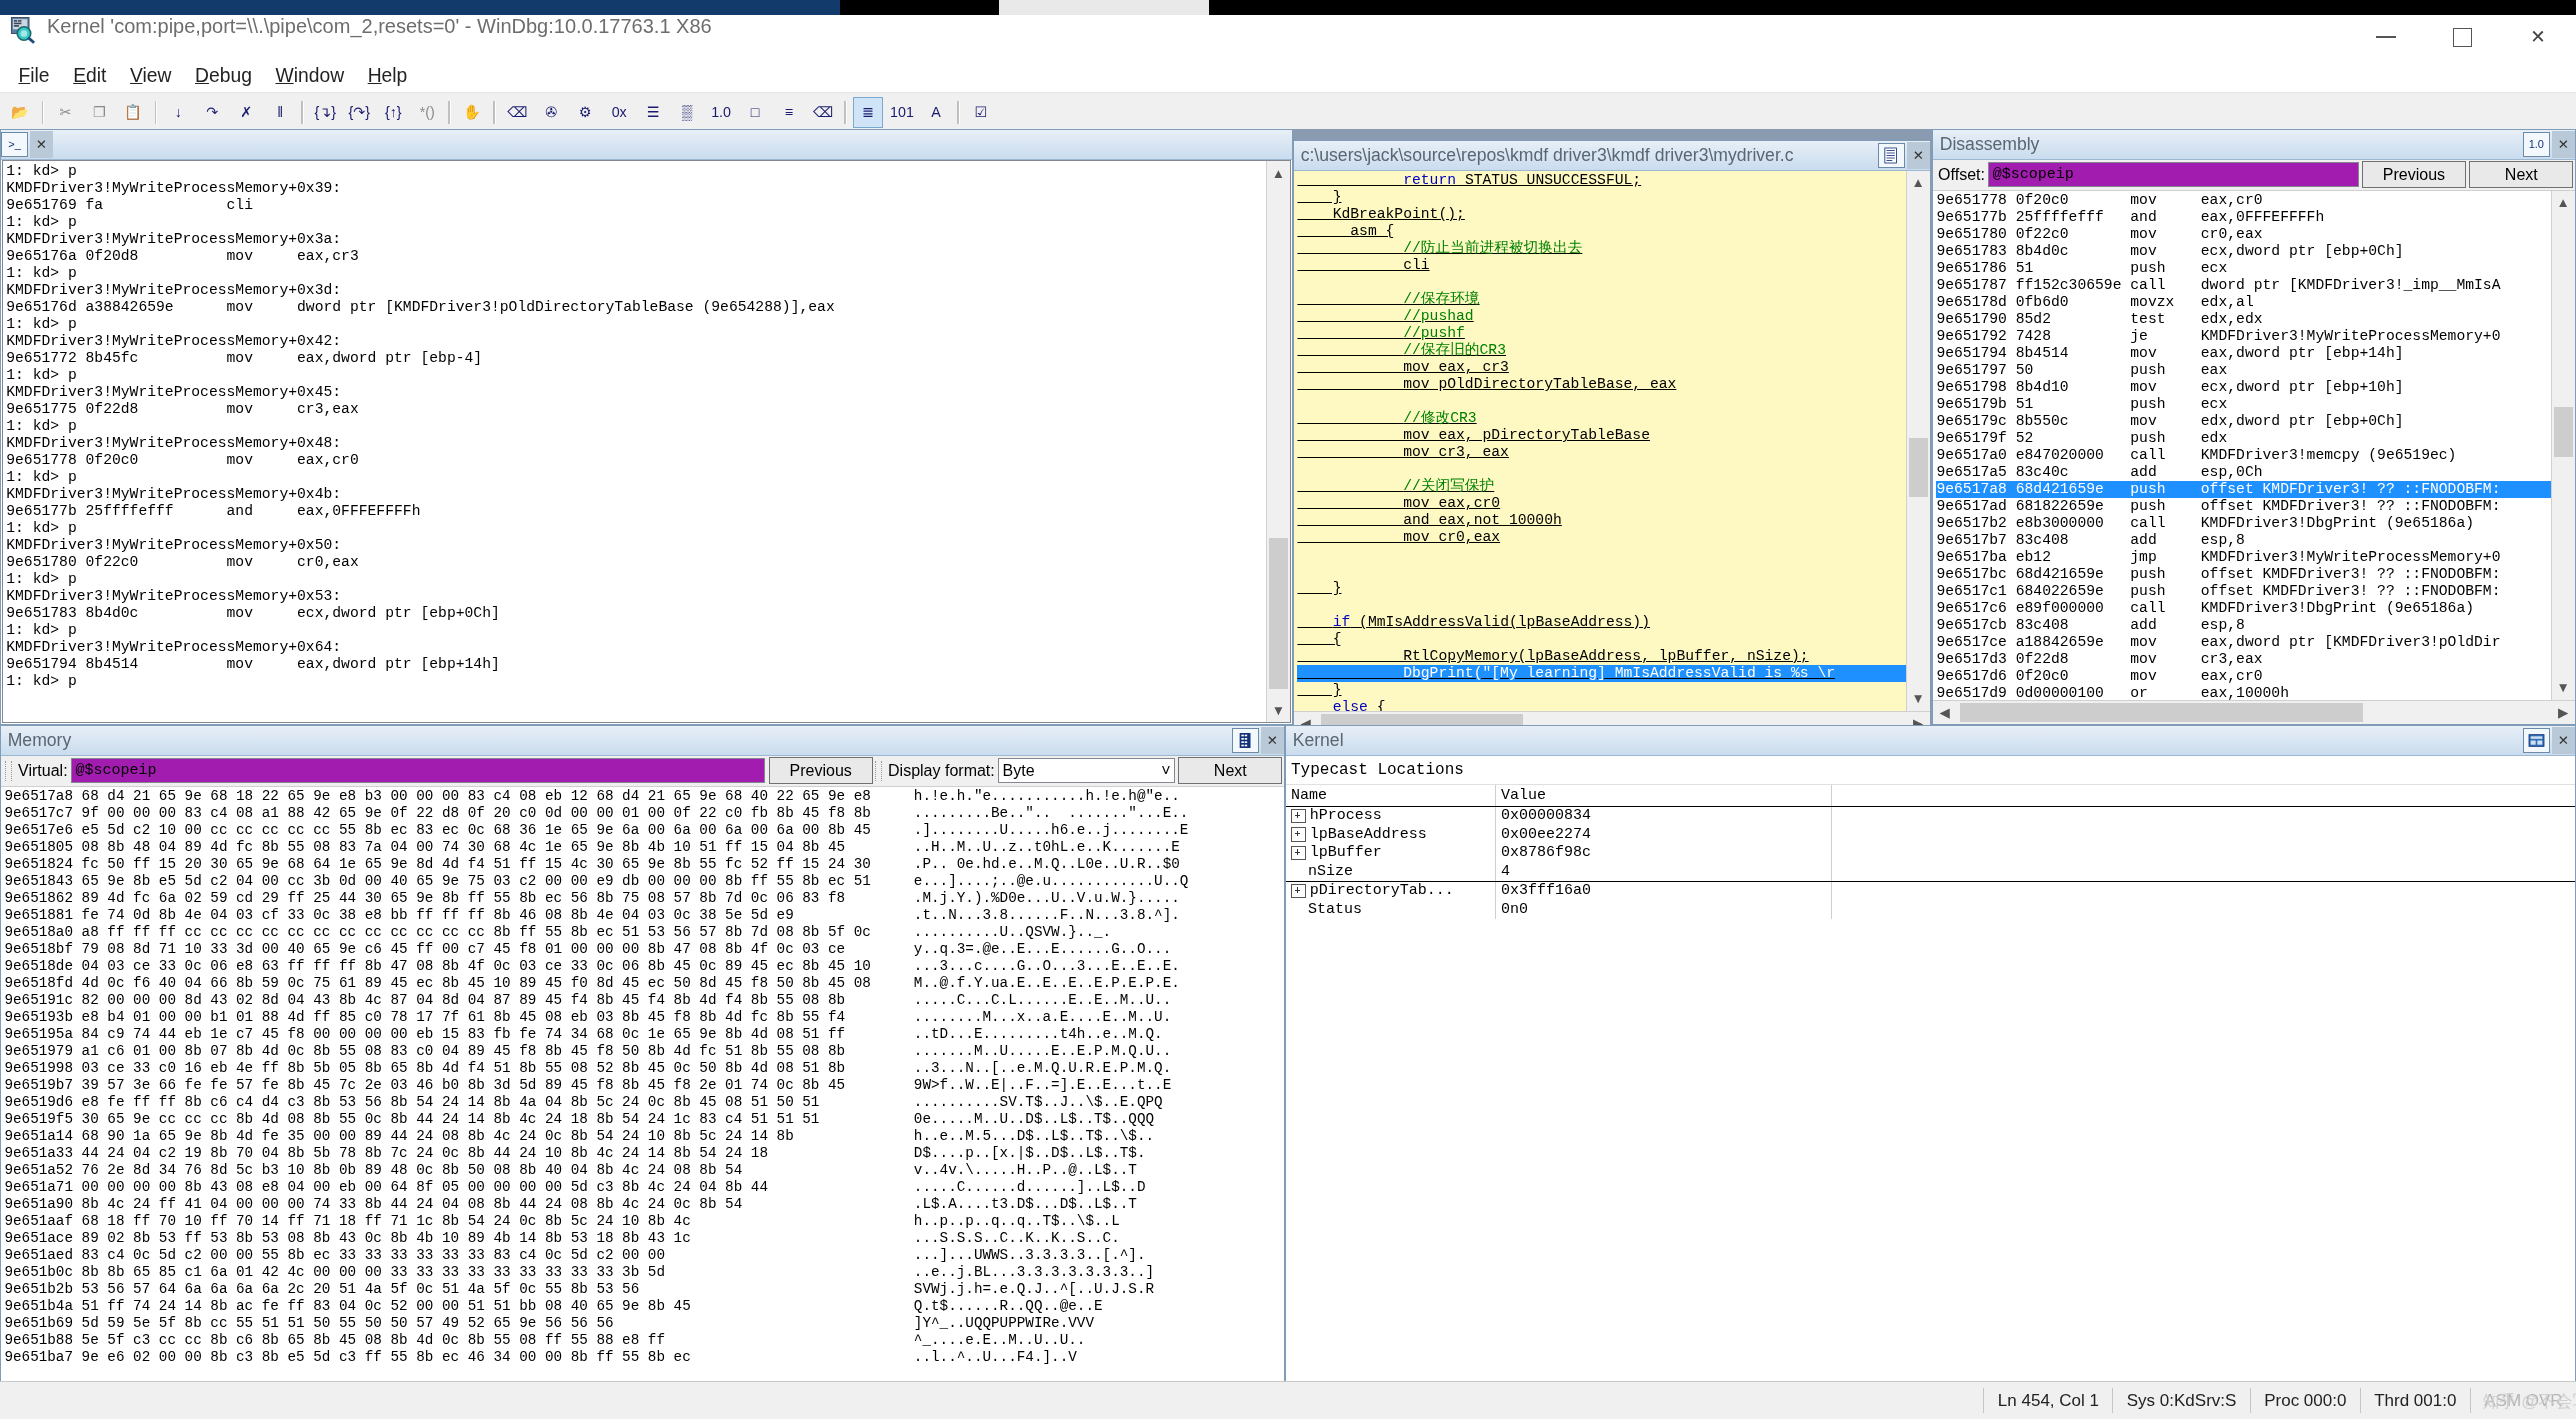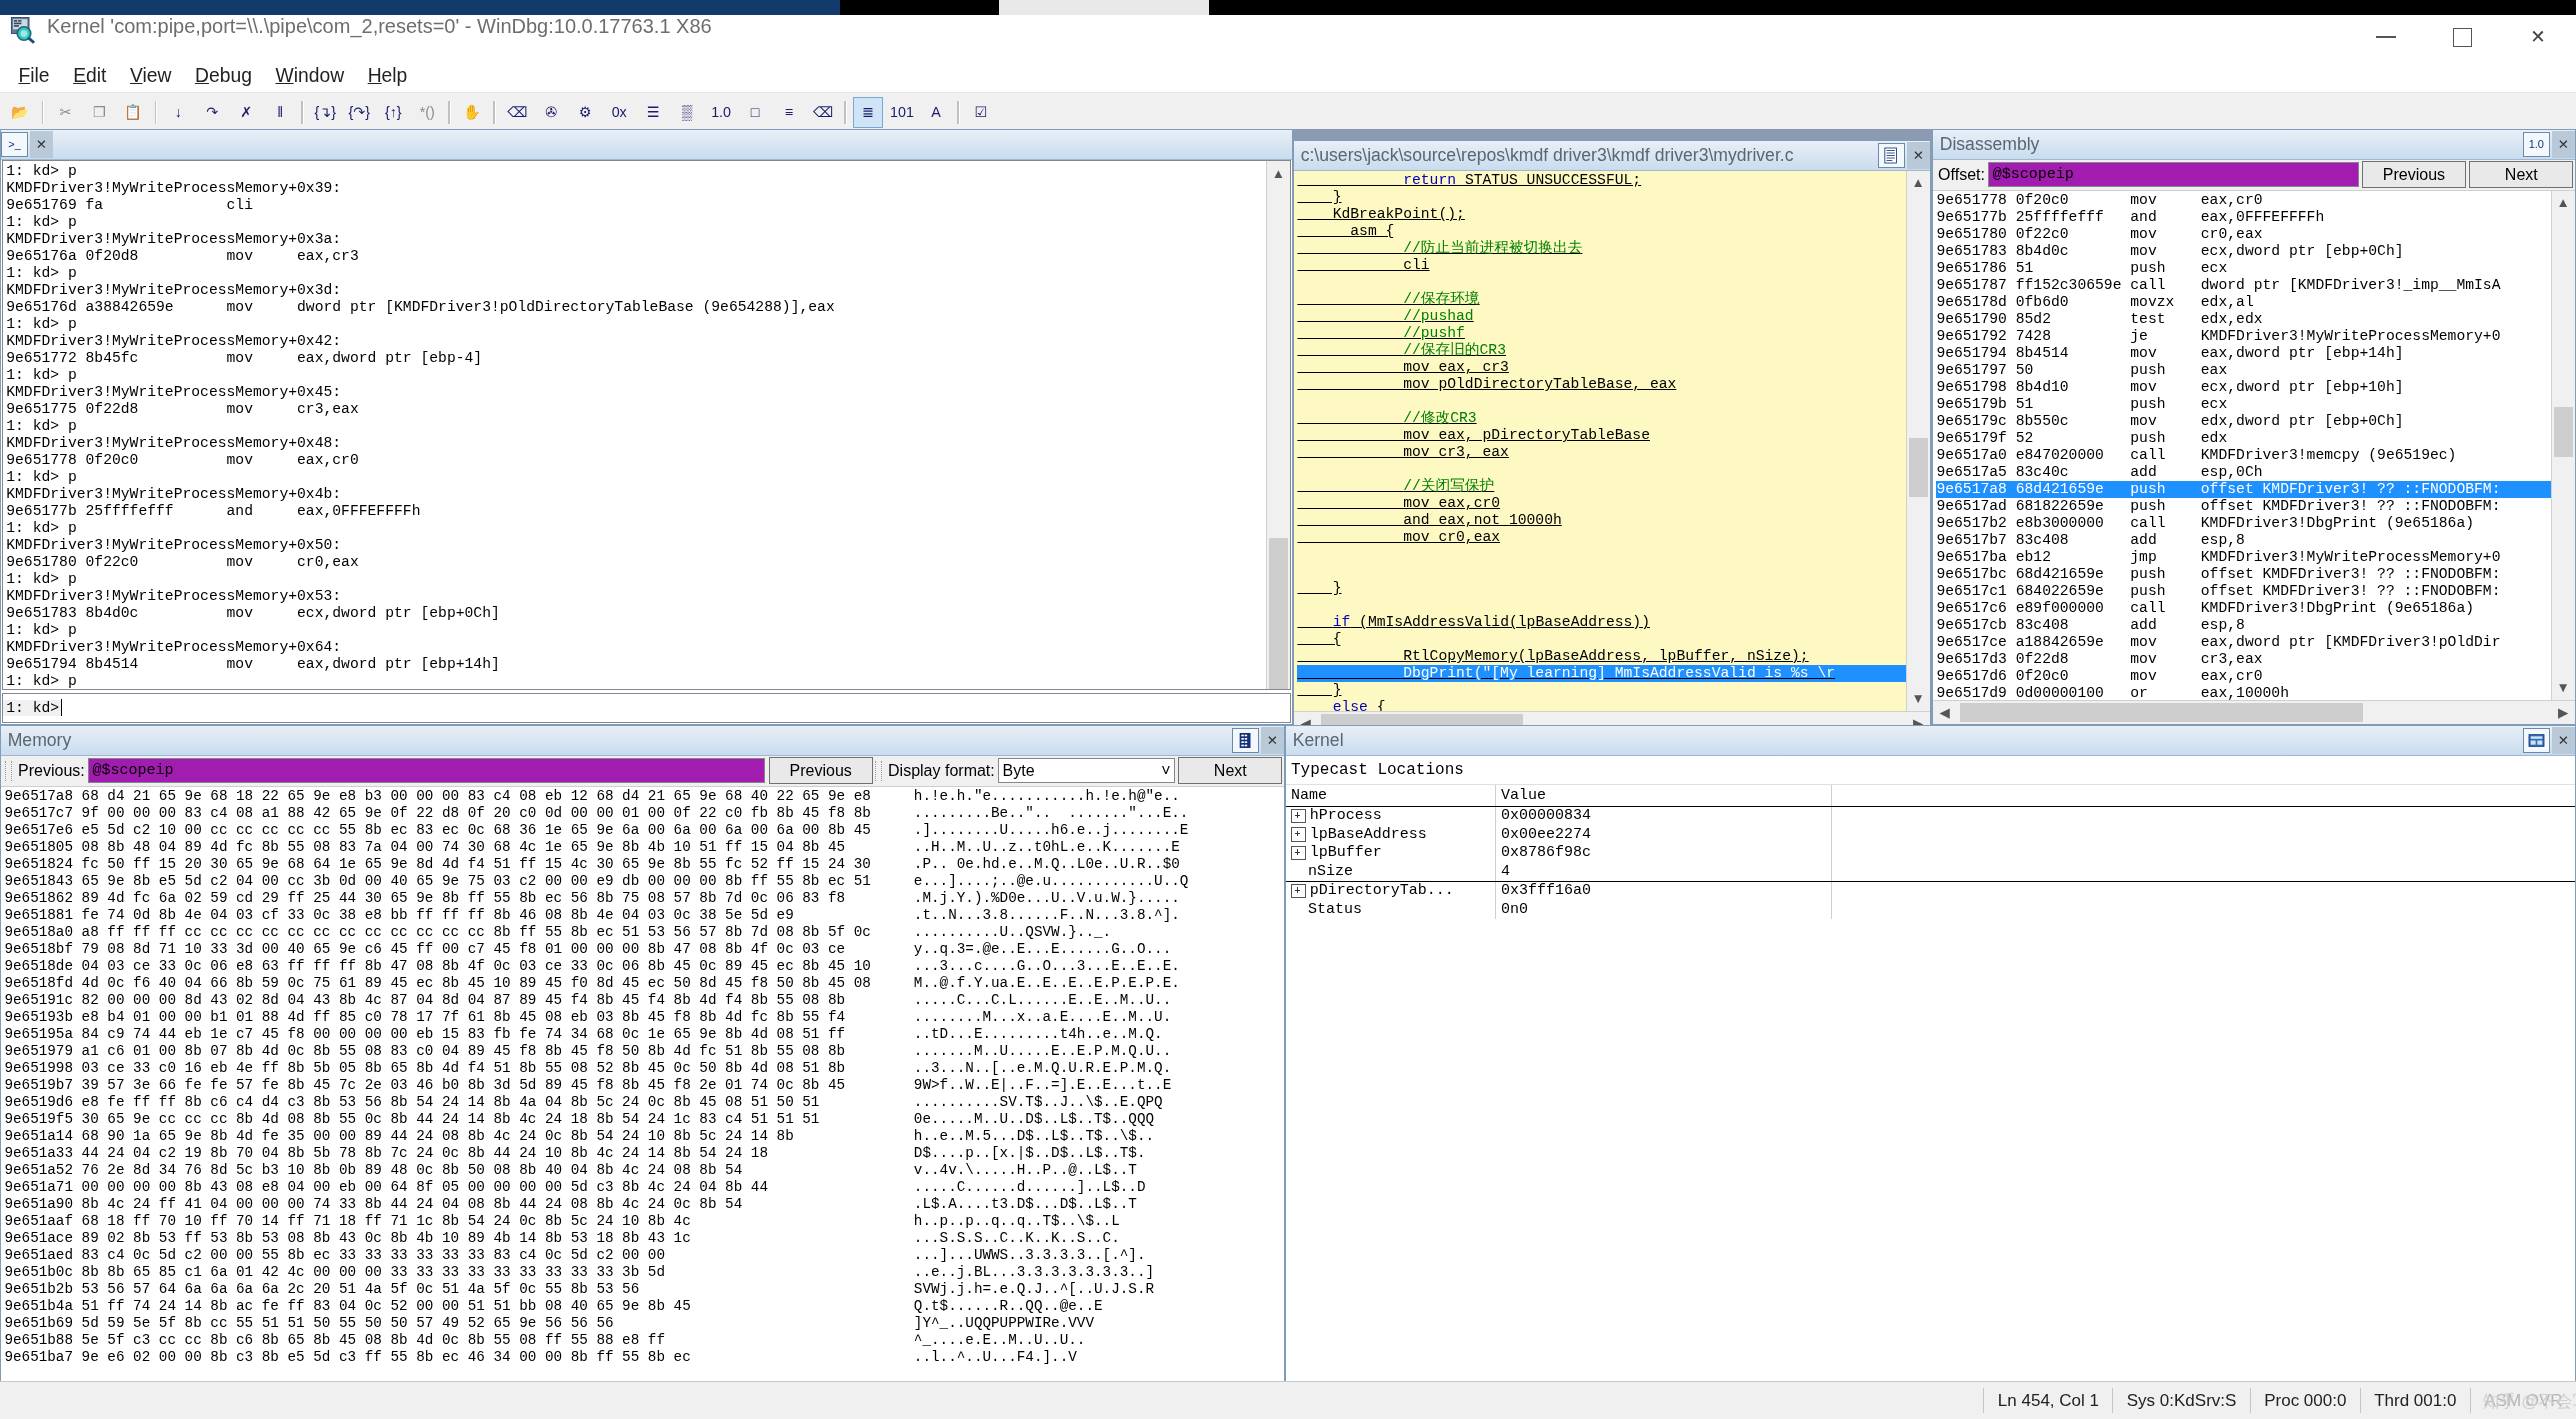--- a/index.html
+++ b/index.html
@@ -274,24 +274,20 @@
             <div class="codelines mono" id="cmd-lines"><div class="cl">1: kd&gt; p</div><div class="cl">KMDFDriver3!MyWriteProcessMemory+0x39:</div><div class="cl">9e651769 fa              cli</div><div class="cl">1: kd&gt; p</div><div class="cl">KMDFDriver3!MyWriteProcessMemory+0x3a:</div><div class="cl">9e65176a 0f20d8          mov     eax,cr3</div><div class="cl">1: kd&gt; p</div><div class="cl">KMDFDriver3!MyWriteProcessMemory+0x3d:</div><div class="cl">9e65176d a38842659e      mov     dword ptr [KMDFDriver3!pOldDirectoryTableBase (9e654288)],eax</div><div class="cl">1: kd&gt; p</div><div class="cl">KMDFDriver3!MyWriteProcessMemory+0x42:</div><div class="cl">9e651772 8b45fc          mov     eax,dword ptr [ebp-4]</div><div class="cl">1: kd&gt; p</div><div class="cl">KMDFDriver3!MyWriteProcessMemory+0x45:</div><div class="cl">9e651775 0f22d8          mov     cr3,eax</div><div class="cl">1: kd&gt; p</div><div class="cl">KMDFDriver3!MyWriteProcessMemory+0x48:</div><div class="cl">9e651778 0f20c0          mov     eax,cr0</div><div class="cl">1: kd&gt; p</div><div class="cl">KMDFDriver3!MyWriteProcessMemory+0x4b:</div><div class="cl">9e65177b 25ffffefff      and     eax,0FFFEFFFFh</div><div class="cl">1: kd&gt; p</div><div class="cl">KMDFDriver3!MyWriteProcessMemory+0x50:</div><div class="cl">9e651780 0f22c0          mov     cr0,eax</div><div class="cl">1: kd&gt; p</div><div class="cl">KMDFDriver3!MyWriteProcessMemory+0x53:</div><div class="cl">9e651783 8b4d0c          mov     ecx,dword ptr [ebp+0Ch]</div><div class="cl">1: kd&gt; p</div><div class="cl">KMDFDriver3!MyWriteProcessMemory+0x64:</div><div class="cl">9e651794 8b4514          mov     eax,dword ptr [ebp+14h]</div><div class="cl">1: kd&gt; p</div></div>
           </div>
           <div class="vsb">
             <div class="sb-arrow">▲</div>
             <div class="sb-track">
               <div class="sb-thumb" style="top:353px;height:151px;"></div>
             </div>
             <div class="sb-arrow">▼</div>
           </div>
         </div>
-      </div>
-      <div class="cmd-input">
-        <span class="cmd-prompt">1: kd&gt;</span>
-        <span class="cmd-caret"></span>
       </div>
     </div>
 
     <div class="pane" style="left:1293px;top:11px;width:638px;height:596px;">
       <div class="pane-head">
         <div class="pane-title">c:\users\jack\source\repos\kmdf driver3\kmdf driver3\mydriver.c</div>
         <div class="pane-btn">
           <svg width="15" height="17" viewBox="0 0 18 20">
             <rect x="1" y="1" width="14" height="18" fill="#fff" stroke="#11317a"></rect>
             <line x1="3" y1="4" x2="13" y2="4" stroke="#11317a"></line>
@@ -374,21 +370,21 @@
                 <rect x="8" y="11" width="3" height="2"></rect>
               <rect x="4" y="15" width="3" height="2"></rect>
                 <rect x="8" y="15" width="3" height="2"></rect>
             </g>
           </svg>
         </div>
         <div class="pane-x">✕</div>
       </div>
       <div class="ctlbar">
         <div class="grip"></div>
-        <span class="ctl-label">Previous:</span>
+        <span class="ctl-label">Virtual:</span>
         <div class="ctl-input">
           <span>@$scopeip</span>
         </div>
         <div class="ctl-btn">Previous</div>
         <div class="grip"></div>
         <span class="ctl-label">Display format:</span>
         <div class="ctl-sel">
           <span>Byte</span>
           <span>˅</span>
         </div>

